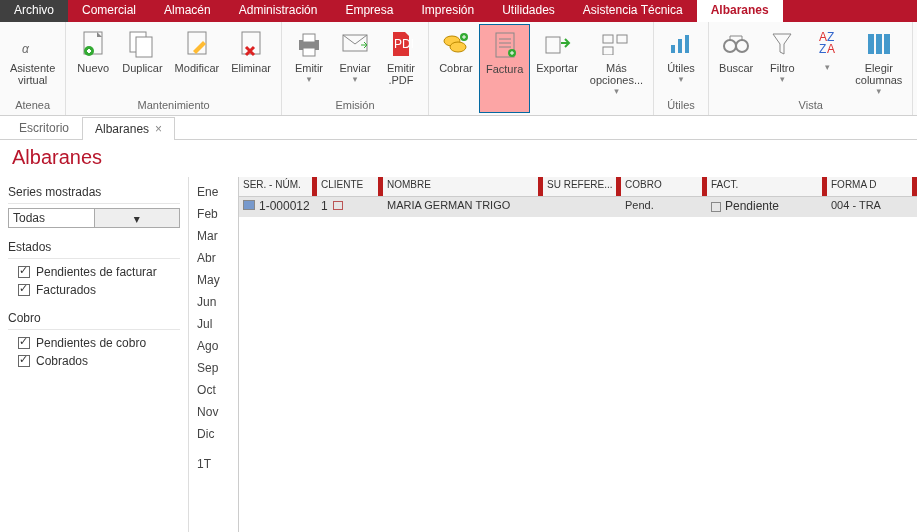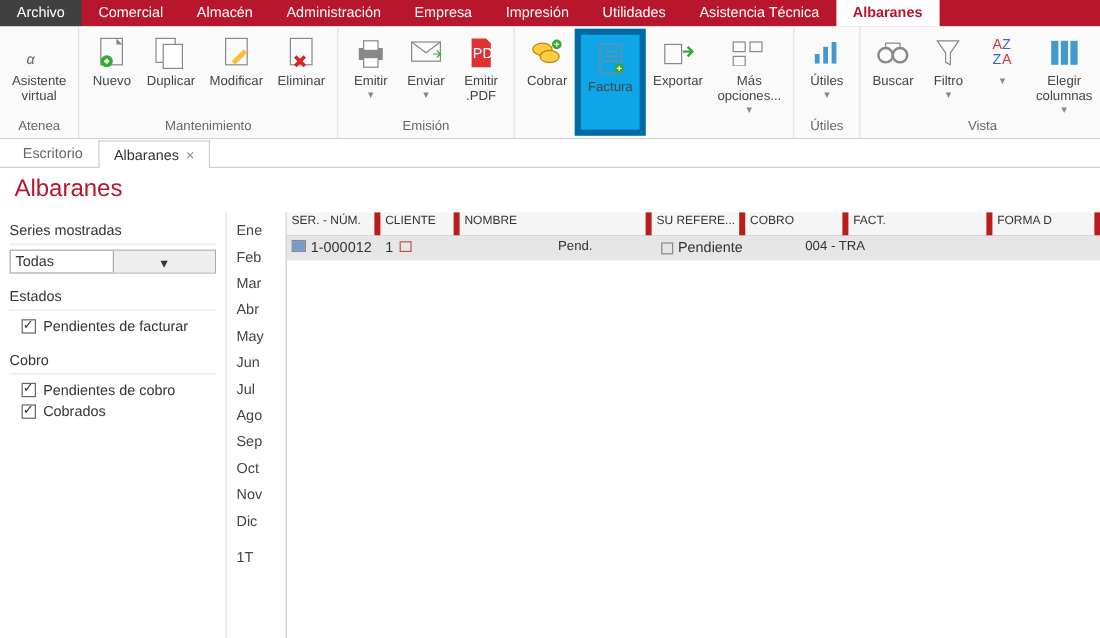--- a/index.html
+++ b/index.html
@@ -5,21 +5,21 @@
 *{box-sizing:border-box;margin:0;padding:0;font-family:"Segoe UI",Tahoma,sans-serif;font-size:12px;color:#333}
 body{background:#fff;width:917px;height:532px;overflow:hidden;display:flex;flex-direction:column}
 .menubar{background:#b8162c;display:flex;height:22px}
 .menubar .m{padding:3px 14px;color:#fff;cursor:pointer}
 .menubar .m.archivo{background:#404040}
 .menubar .m.active{background:#fff;color:#b8162c;font-weight:600}
 .ribbon{display:flex;height:94px;border-bottom:1px solid #d0d0d0;background:#fafafa}
 .rgroup{display:flex;flex-direction:column;padding:2px 4px 2px 4px;border-right:1px solid #e0e0e0}
 .rgroup .btnrow{display:flex;flex:1}
 .rbtn{display:flex;flex-direction:column;align-items:center;justify-content:flex-start;padding:4px 6px 0 6px;min-width:46px;cursor:pointer}
-.rbtn.sel{background:#0ea5e9;border:5px solid #0369a1}
+.rbtn.sel{background:#fca5a5;border:1px solid #0369a1}
 .rbtn .ic{width:32px;height:32px;display:flex;align-items:center;justify-content:center;margin-bottom:2px}
 .rbtn .lbl{font-size:11px;text-align:center;line-height:12px;color:#444}
 .rgroup .glabel{text-align:center;font-size:11px;color:#666;padding:1px 0 2px 0}
 svg{display:block}
 .tabs{display:flex;height:24px;border-bottom:1px solid #d0d0d0;background:#fff;padding-left:6px}
 .tab{padding:4px 12px 3px 12px;border:1px solid transparent;border-bottom:none;font-size:12px;color:#666}
 .tab.active{border-color:#d0d0d0;background:#fff;color:#000;position:relative;top:1px}
 .tab .x{margin-left:6px;color:#888}
 .title{font-size:20px;color:#b8162c;padding:6px 12px 8px 12px}
 .main{display:flex;flex:1;min-height:0}
@@ -297,20 +297,24 @@
           <span>Todas</span>
           <span class="dd">▾</span>
         </div>
     </div>
     <div class="section">
       <div class="sec-hdr">Estados</div>
       <div class="chk">
           <span class="box ck"></span>
           <span>Pendientes de facturar</span>
         </div>
+      <div class="chk">
+          <span class="box ck"></span>
+          <span>Facturados</span>
+        </div>
     </div>
     <div class="section">
       <div class="sec-hdr">Cobro</div>
       <div class="chk">
           <span class="box ck"></span>
           <span>Pendientes de cobro</span>
         </div>
       <div class="chk">
           <span class="box ck"></span>
           <span>Cobrados</span>
@@ -341,19 +345,20 @@
       <div class="c c2">CLIENTE</div>
       <div class="c c3">NOMBRE</div>
       <div class="c c4">SU REFERE...</div>
       <div class="c c5">COBRO</div>
       <div class="c c6">FACT.</div>
       <div class="c c7">FORMA D</div>
     </div>
     <div class="gr">
       <div class="c c1"><span class="ricon"></span><span>1-000012</span></div>
       <div class="c c2"><span>1</span> <span style="display:inline-block;width:10px;height:9px;border:1px solid #b55;margin-left:2px"></span></div>
+      <div class="c c3">MARIA GERMAN TRIGO</div>
       <div class="c c4"></div>
       <div class="c c5">Pend.</div>
       <div class="c c6"><span class="smallbox"></span><span>Pendiente</span></div>
       <div class="c c7">004 - TRA</div>
     </div>
   </div>
 </div>
 
 </body></html>

